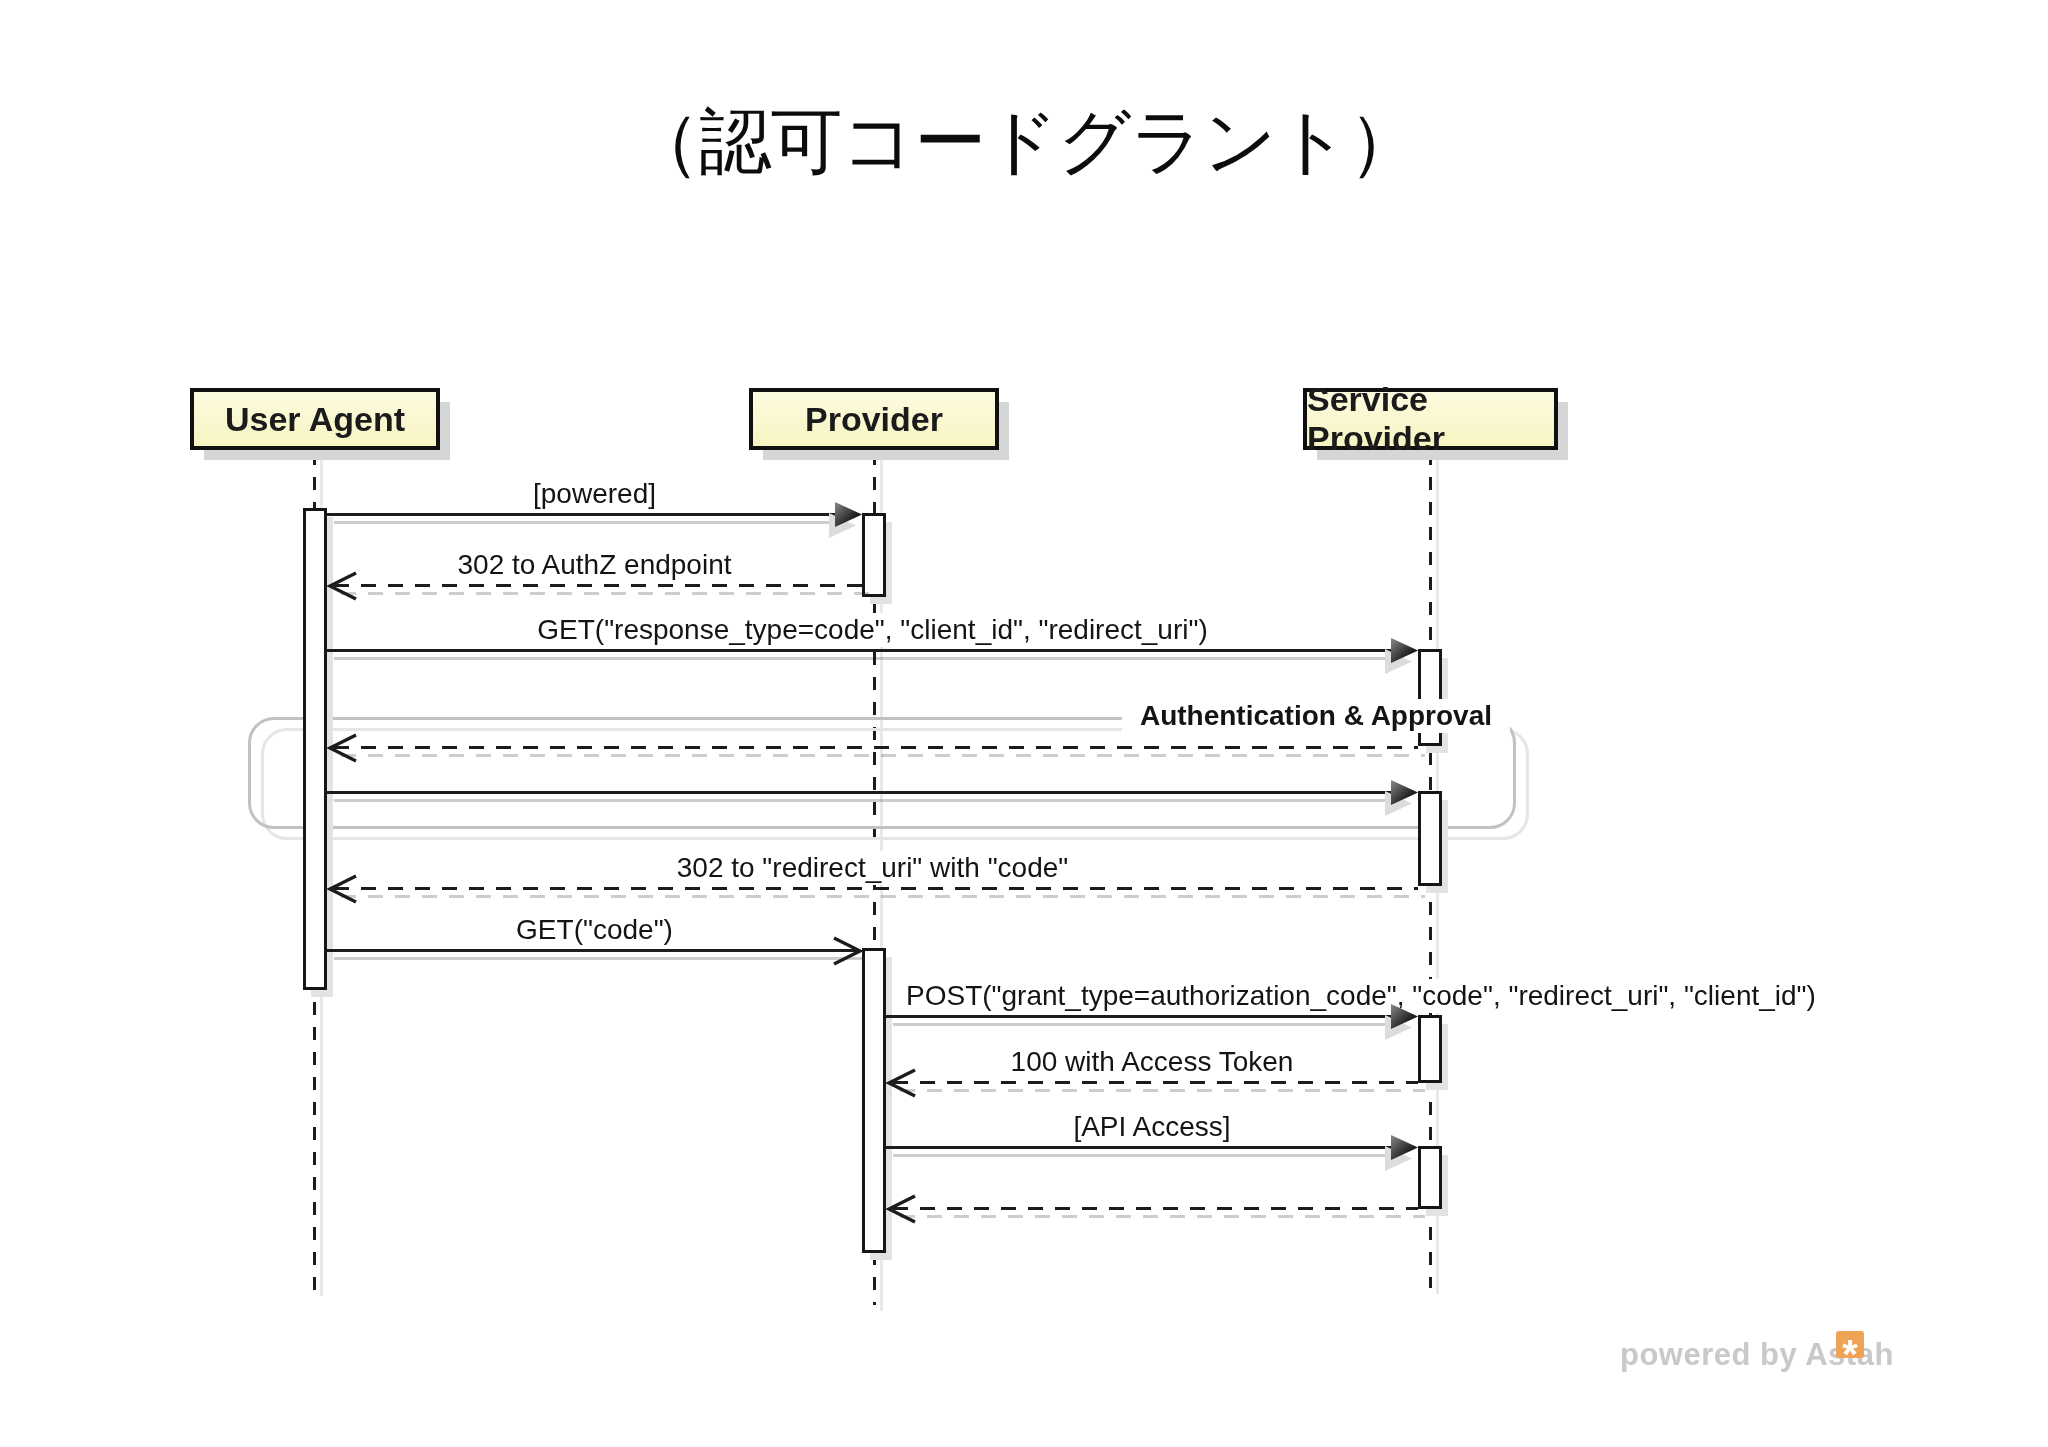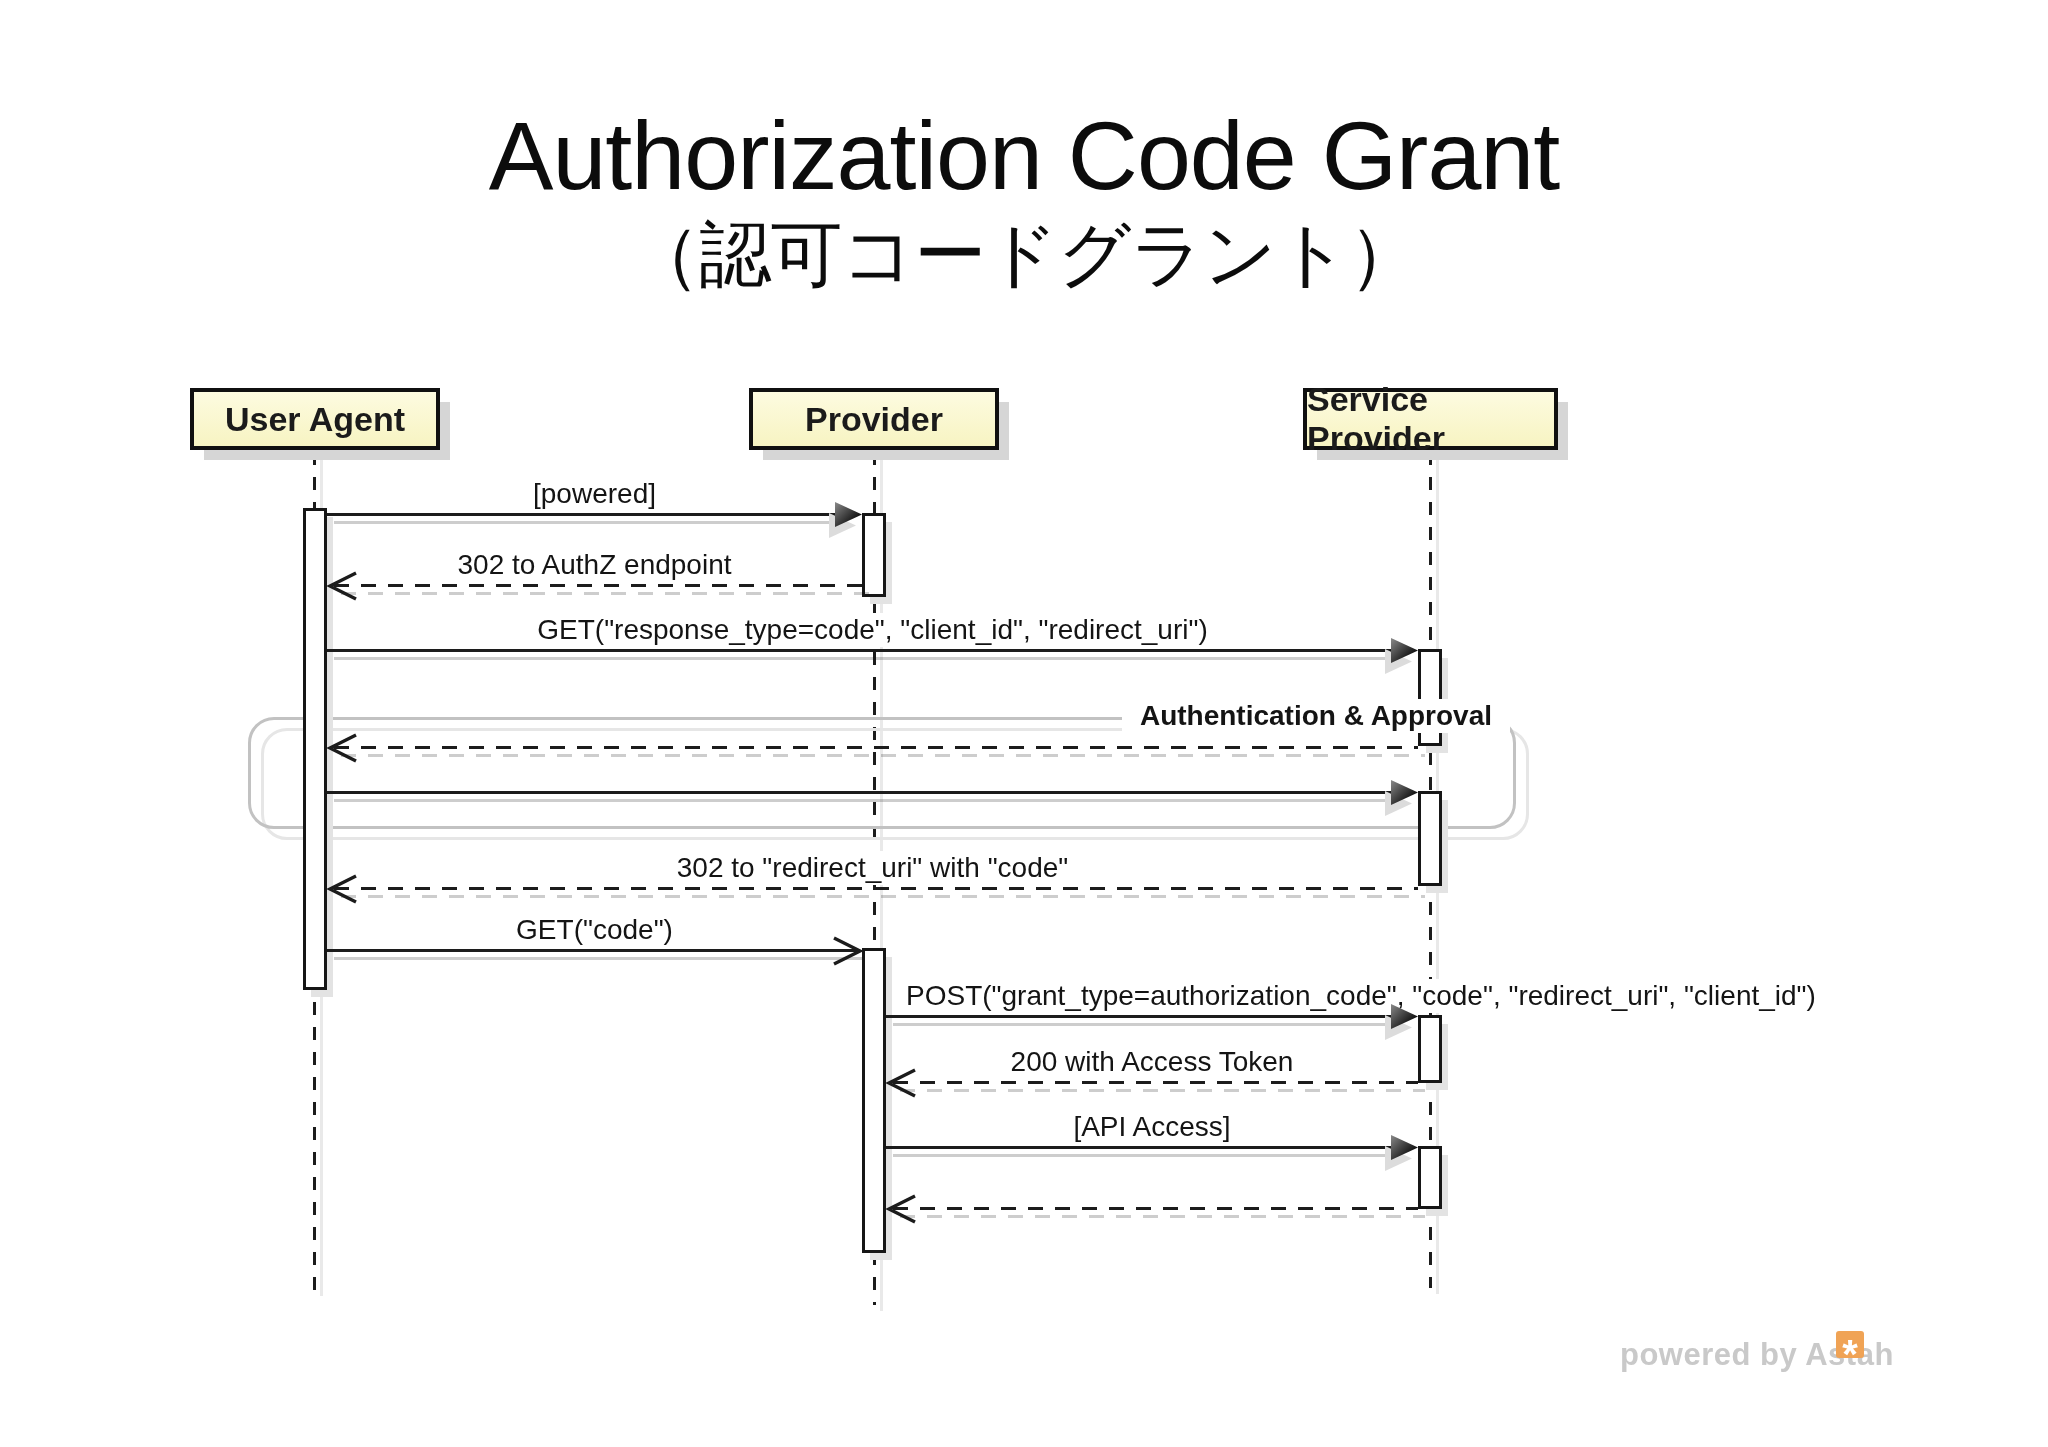--- a/index.html
+++ b/index.html
@@ -57,21 +57,20 @@
           color:#c9c9c9;letter-spacing:.5px;z-index:8;}
   .astah-logo{position:absolute;left:1836px;top:1331px;width:28px;height:27px;
               background:#f0a355;border-radius:3px;z-index:8;
               display:flex;align-items:center;justify-content:center;
               color:#ffffff;font-size:40px;line-height:0;font-weight:bold;}
 </style>
 </head>
 <body>
 
 <div class="title">
-  <div class="l1">Authorization Code Grant</div>
   <div class="l2">（認可コードグラント）</div>
 </div>
 
 <div class="lifeline" style="left:313px;top:452px;height:838px;"></div>
 <div class="lifeline" style="left:873px;top:452px;height:853px;"></div>
 <div class="lifeline" style="left:1429px;top:452px;height:836px;"></div>
 
 <div class="fragment shadow" style="left:261px;top:728px;width:1262px;height:106px;"></div>
 <div class="fragment" style="left:248px;top:717px;width:1262px;height:106px;"></div>
 <div class="frag-label-wrap" style="left:248px;top:699px;width:1262px;">
@@ -144,21 +143,21 @@
   </svg>
 
 <div class="msg-label" style="left:898px;top:979px;">
   <span class="lbl">POST("grant_type=authorization_code", "code", "redirect_uri", "client_id")</span>
 </div>
 <div class="msg-line solid" style="left:886px;top:1015px;width:507px;"></div>
 <span class="head-filled shadow" style="left:1385px;top:1015px;"></span>
 <span class="head-filled" style="left:1391px;top:1004px;"></span>
 
 <div class="msg-label center" style="left:886px;top:1045px;width:532px;">
-  <span class="lbl">200 with Access Token</span>
+  <span class="lbl">100 with Access Token</span>
 </div>
 <div class="msg-line dashed" style="left:893px;top:1081px;width:525px;"></div>
 <svg class="head-open" style="left:884px;top:1066px;" viewBox="0 0 34 34">
     <path d="M31 4 L5 17 L31 30" fill="none" stroke="#1c1c1c" stroke-width="3.4"></path>
   </svg>
 
 <div class="msg-label center" style="left:886px;top:1110px;width:532px;">
   <span class="lbl">[API Access]</span>
 </div>
 <div class="msg-line solid" style="left:886px;top:1146px;width:507px;"></div>

